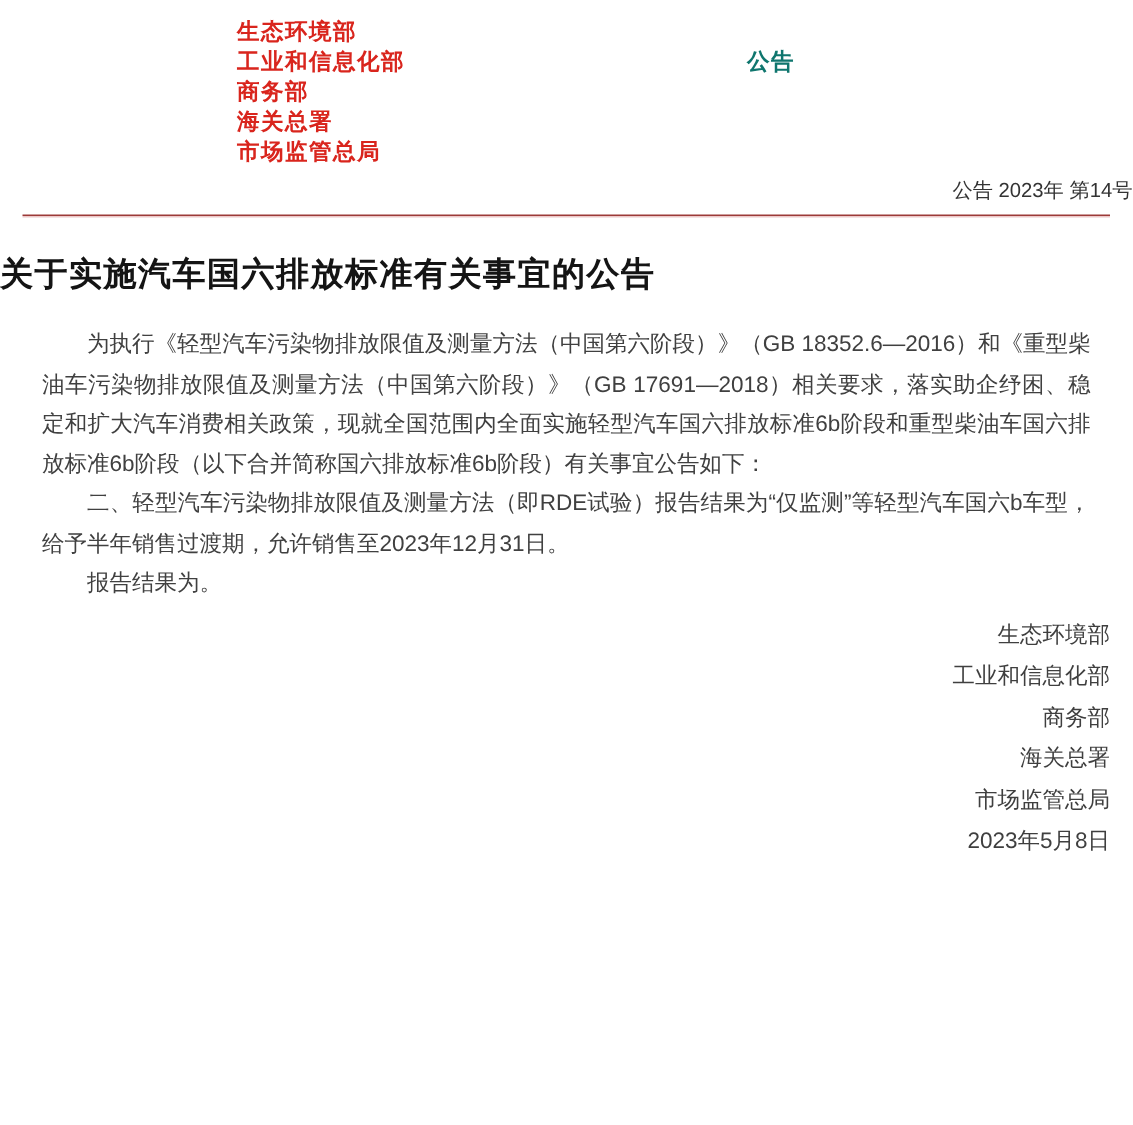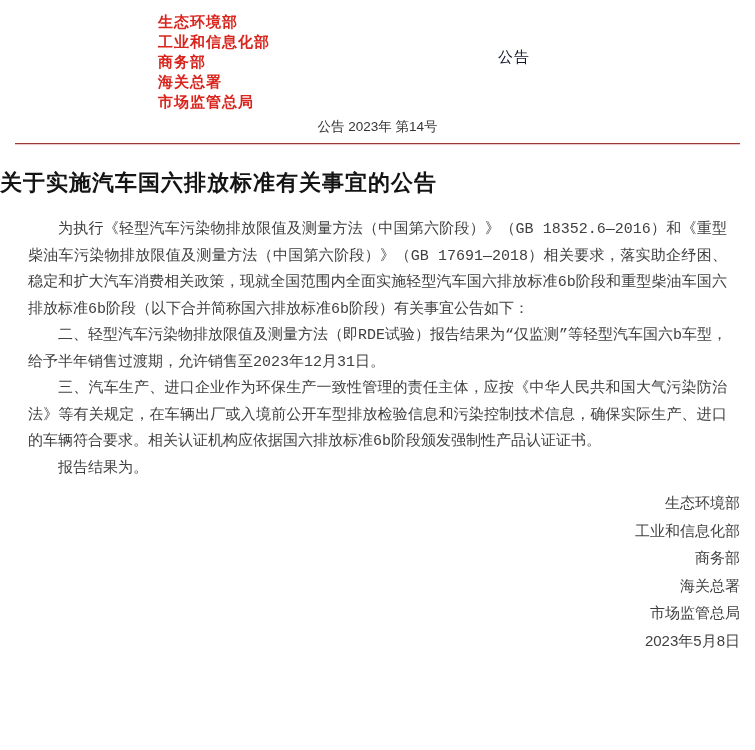--- a/index.html
+++ b/index.html
@@ -24,29 +24,29 @@
     margin-left: 158px;
     color: #d9251d;
     font-weight: bold;
     font-size: 15px;
     line-height: 20px;
     letter-spacing: 1px;
   }
   .doc-type {
     position: absolute;
     left: 498px;
-    top: 48px;
-    color: #0f172a;
-    font-weight: normal;
+    top: 32px;
+    color: #0f766e;
+    font-weight: bold;
     font-size: 15px;
     letter-spacing: 1px;
   }
   .issue-no {
     margin-top: 6px;
-    text-align: center;
+    text-align: right;
     font-size: 13.5px;
     color: #333333;
   }
   .red-rule {
     height: 0;
     margin: 7px 15px 0 15px;
     border-top: 1px solid #9c3a38;
     box-shadow: 0 1px 0 #ecc8c8;
   }
   
@@ -62,21 +62,20 @@
   .doc-body {
     padding: 19px 28px 0 28px;
     font-size: 15px;
     line-height: 26.5px;
     color: #404040;
     text-align: justify;
   }
   .doc-body p {
     margin: 0;
     text-indent: 2em;
-    font-family: Liberation Mono, monospace;
   }
   
   .signature {
     margin-top: 7px;
     padding-right: 15px;
     text-align: right;
     font-size: 15px;
     line-height: 27.5px;
     color: #3f3f3f;
   }
@@ -99,21 +98,20 @@
 
   <div class="issue-no">公告 2023年 第14号</div>
 
   <div class="red-rule"></div>
 
   <h1 class="doc-title">关于实施汽车国六排放标准有关事宜的公告</h1>
 
   <main class="doc-body">
     <p>为执行《轻型汽车污染物排放限值及测量方法（中国第六阶段）》（GB 18352.6—2016）和《重型柴油车污染物排放限值及测量方法（中国第六阶段）》（GB 17691—2018）相关要求，落实助企纾困、稳定和扩大汽车消费相关政策，现就全国范围内全面实施轻型汽车国六排放标准6b阶段和重型柴油车国六排放标准6b阶段（以下合并简称国六排放标准6b阶段）有关事宜公告如下：</p>
     <p>二、轻型汽车污染物排放限值及测量方法（即RDE试验）报告结果为“仅监测”等轻型汽车国六b车型，给予半年销售过渡期，允许销售至2023年12月31日。</p>
-    <p>三、汽车生产、进口企业作为环保生产一致性管理的责任主体，应按《中华人民共和国大气污染防治法》等有关规定，在车辆出厂或入境前公开车型排放检验信息和污染控制技术信息，确保实际生产、进口的车辆符合要求。相关认证机构应依据国六排放标准6b阶段颁发强制性产品认证证书。</p>
     <p>报告结果为。</p>
   </main>
 
   <div class="signature">
     <div>生态环境部</div>
     <div>工业和信息化部</div>
     <div>商务部</div>
     <div>海关总署</div>
     <div>市场监管总局</div>
     <div>2023年5月8日</div>

